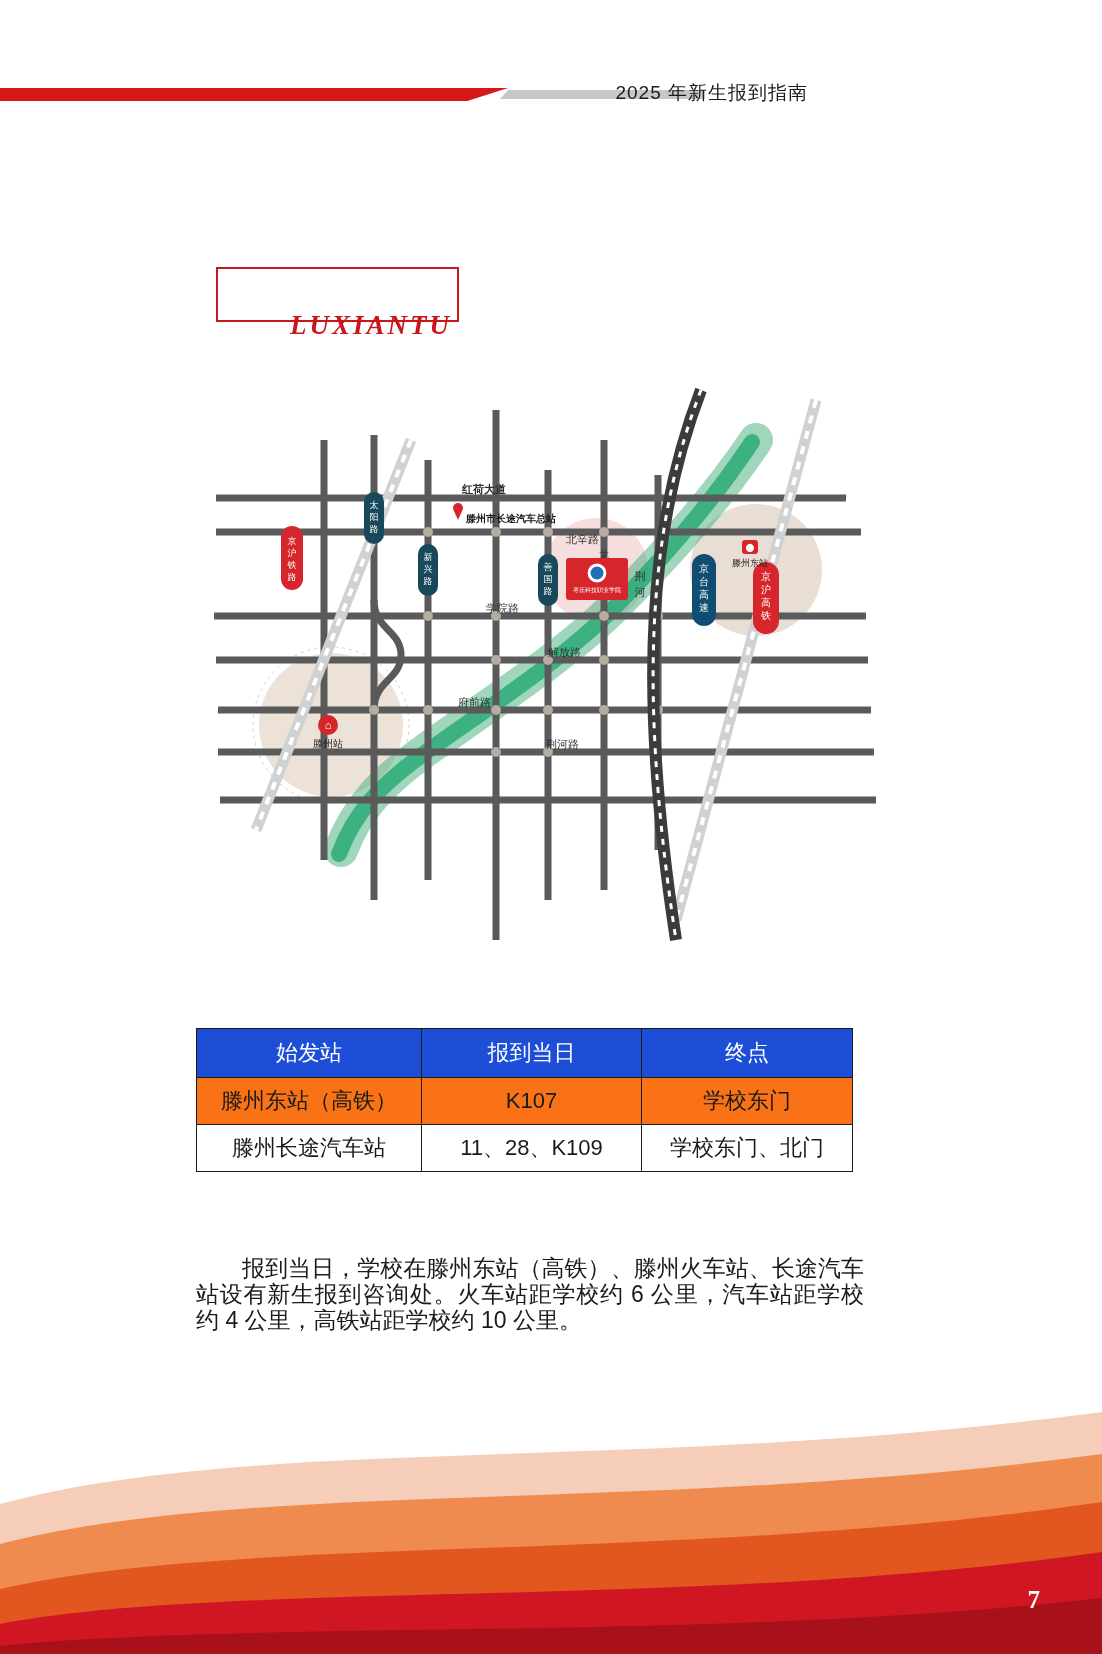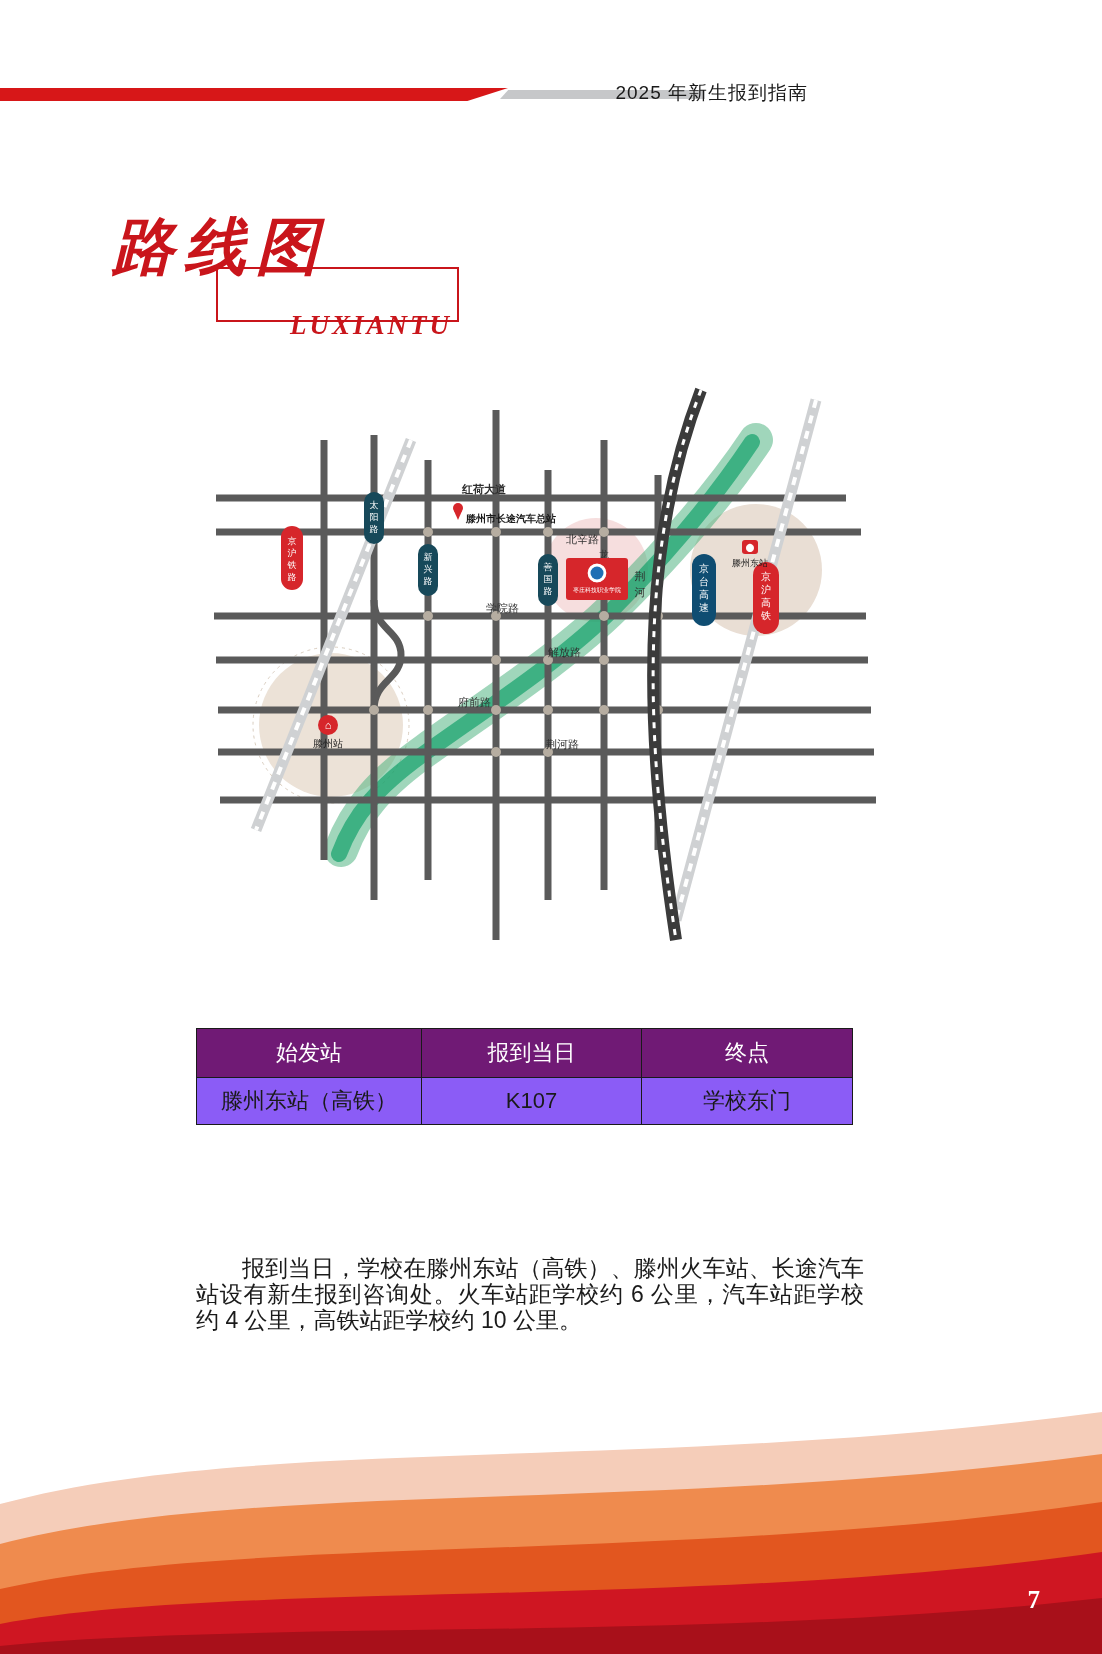--- a/index.html
+++ b/index.html
@@ -101,28 +101,28 @@
   .bus-table th, .bus-table td {
     border: 1.6px solid #1a1a1a;
     text-align: center;
     font-size: 22px;
     color: #1a1a1a;
     height: 46px;
     padding: 0;
     font-weight: normal;
   }
   .bus-table thead th {
-    background: #701a75;
+    background: #1d4ed8;
     color: #ffffff;
     font-size: 22px;
     height: 48px;
     border-color: #1a1a1a;
   }
   .bus-table tr.alt td {
-    background: #8b5cf6;
+    background: #f97316;
   }
   .col-a { width: 225px; }
   .col-b { width: 220px; }
   .col-c { width: 211px; }
 
   
   .para {
     position: absolute;
     left: 196px; top: 1255px;
     width: 668px;
@@ -153,21 +153,20 @@
 <body>
 
 <div class="header">
   <div class="header-bar-red"></div>
   <div class="header-bar-gray"></div>
   <div class="header-title">2025 年新生报到指南</div>
 </div>
 
 <div class="title-block">
   <div class="title-box"></div>
-  <div class="title-cn">路线图</div>
   <div class="title-en">LUXIANTU</div>
 </div>
 
 <div class="map-wrap">
   <svg class="map-svg" width="700" height="600" viewBox="0 0 700 600" xmlns="http://www.w3.org/2000/svg">
 
     <circle cx="560" cy="190" r="66" fill="#e9ded4"></circle>
     <circle cx="135" cy="345" r="72" fill="#ece2d7"></circle>
     <circle cx="135" cy="345" r="78" fill="none" stroke="#d9cdbf" stroke-width="1" stroke-dasharray="3 4"></circle>
     <circle cx="400" cy="190" r="52" fill="#f6dede"></circle>
@@ -335,20 +334,25 @@
       <th>报到当日</th>
       <th>终点</th>
     </tr>
   </thead>
   <tbody>
     <tr class="alt">
       <td>滕州东站（高铁）</td>
       <td>K107</td>
       <td>学校东门</td>
     </tr>
+    <tr>
+      <td>滕州长途汽车站</td>
+      <td>11、28、K109</td>
+      <td>学校东门、北门</td>
+    </tr>
   </tbody>
 </table>
 
 <div class="para"><span class="indent"></span><span>报到当日，学校在滕州东站（高铁）、滕州火车站、长途汽车站设有新生报到咨询处。火车站距学校约 6 公里，汽车站距学校约 4 公里，高铁站距学校约 10 公里。</span></div>
 
 <div class="footer">
   <svg width="1102" height="270" viewBox="0 0 1102 270" xmlns="http://www.w3.org/2000/svg">
     <path d="M0 120 C 260 50, 640 90, 1102 28 L1102 270 L0 270 Z" fill="#f5cdb9"></path>
     <path d="M0 160 C 250 95, 660 130, 1102 70 L1102 270 L0 270 Z" fill="#ef8b4e"></path>
     <path d="M0 205 C 240 150, 680 180, 1102 118 L1102 270 L0 270 Z" fill="#e2561f"></path>

